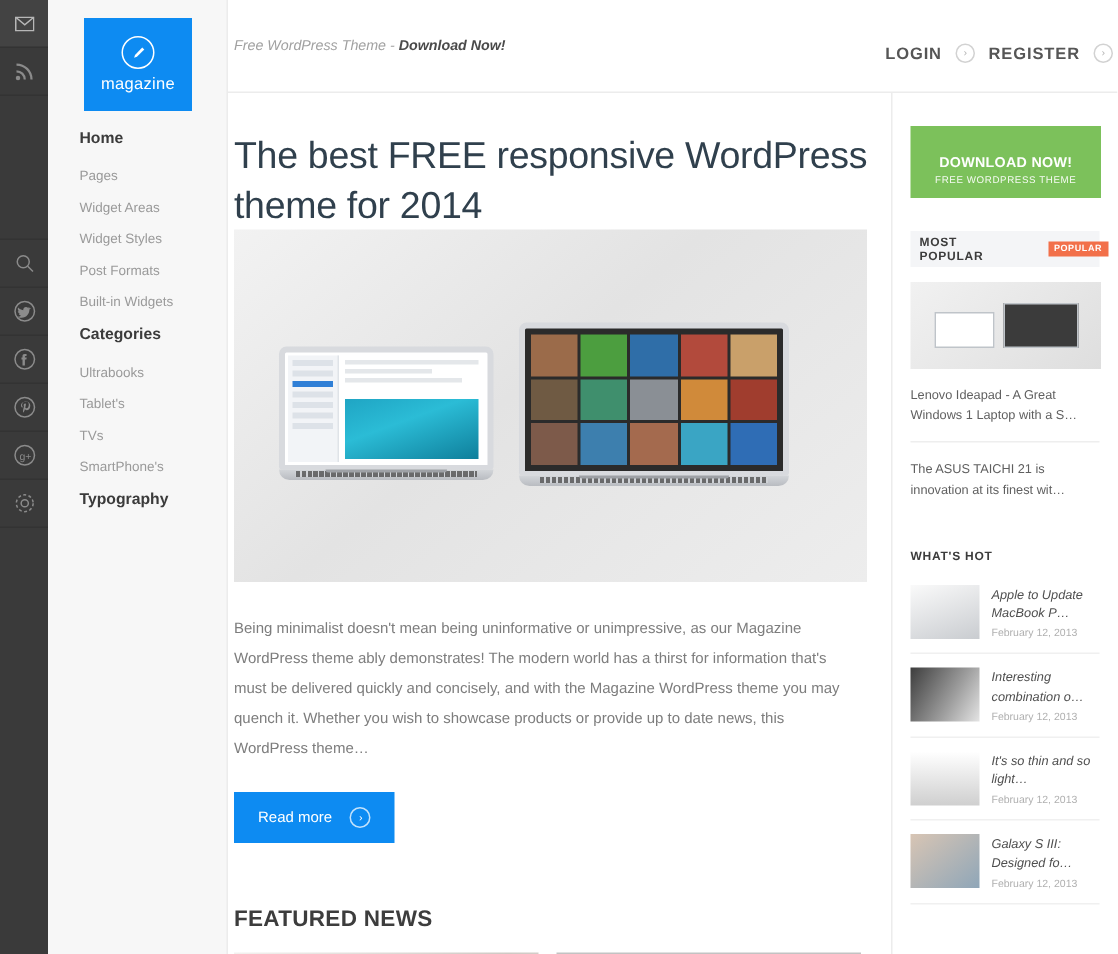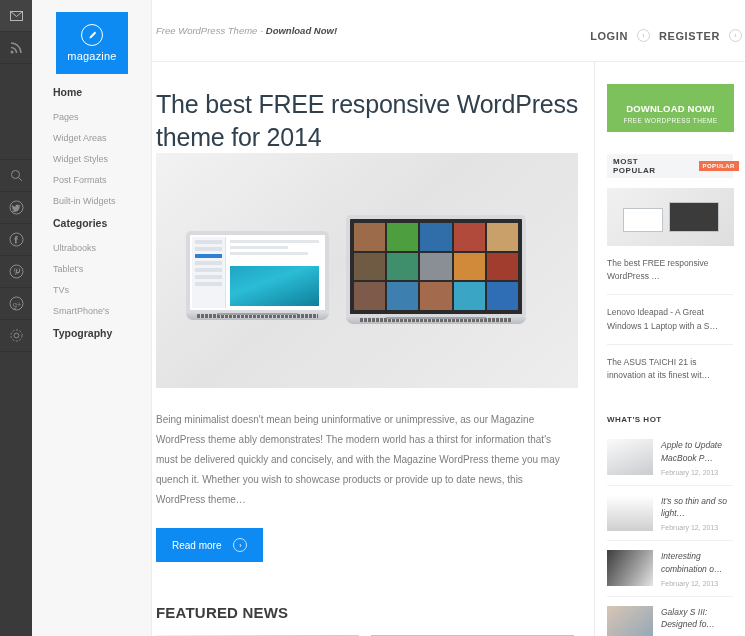--- a/index.html
+++ b/index.html
@@ -381,52 +381,51 @@
 
     <div class="widget">
       <div class="widget-head">
         <span class="widget-title">MOST POPULAR</span>
         <span class="badge">POPULAR</span>
       </div>
       <div class="pop-img">
         <div class="mini l"></div>
           <div class="mini r"></div>
       </div>
-      <div class="pop-item">The best FREE responsive WordPress …</div>
       <div class="pop-item">Lenovo Ideapad - A Great Windows 1 Laptop with a S…</div>
       <div class="pop-item">The ASUS TAICHI 21 is innovation at its finest wit…</div>
     </div>
 
     <div class="widget">
       <div class="hot-head">WHAT'S HOT</div>
 
       <div class="hot-item t1">
         <div class="hot-thumb"></div>
         <div class="hot-txt">
           <div class="hot-title">Apple to Update MacBook P…</div>
           <div class="hot-date">February 12, 2013</div>
         </div>
       </div>
 
+      <div class="hot-item t2">
+        <div class="hot-thumb"></div>
+        <div class="hot-txt">
+          <div class="hot-title">Interesting combination o…</div>
+          <div class="hot-date">February 12, 2013</div>
+        </div>
+      </div>
+
       <div class="hot-item t3">
         <div class="hot-thumb"></div>
         <div class="hot-txt">
           <div class="hot-title">It's so thin and so light…</div>
           <div class="hot-date">February 12, 2013</div>
         </div>
       </div>
 
-      <div class="hot-item t2">
-        <div class="hot-thumb"></div>
-        <div class="hot-txt">
-          <div class="hot-title">Interesting combination o…</div>
-          <div class="hot-date">February 12, 2013</div>
-        </div>
-      </div>
-
       <div class="hot-item t4">
         <div class="hot-thumb"></div>
         <div class="hot-txt">
           <div class="hot-title">Galaxy S III: Designed fo…</div>
           <div class="hot-date">February 12, 2013</div>
         </div>
       </div>
     </div>
   </div>
 

